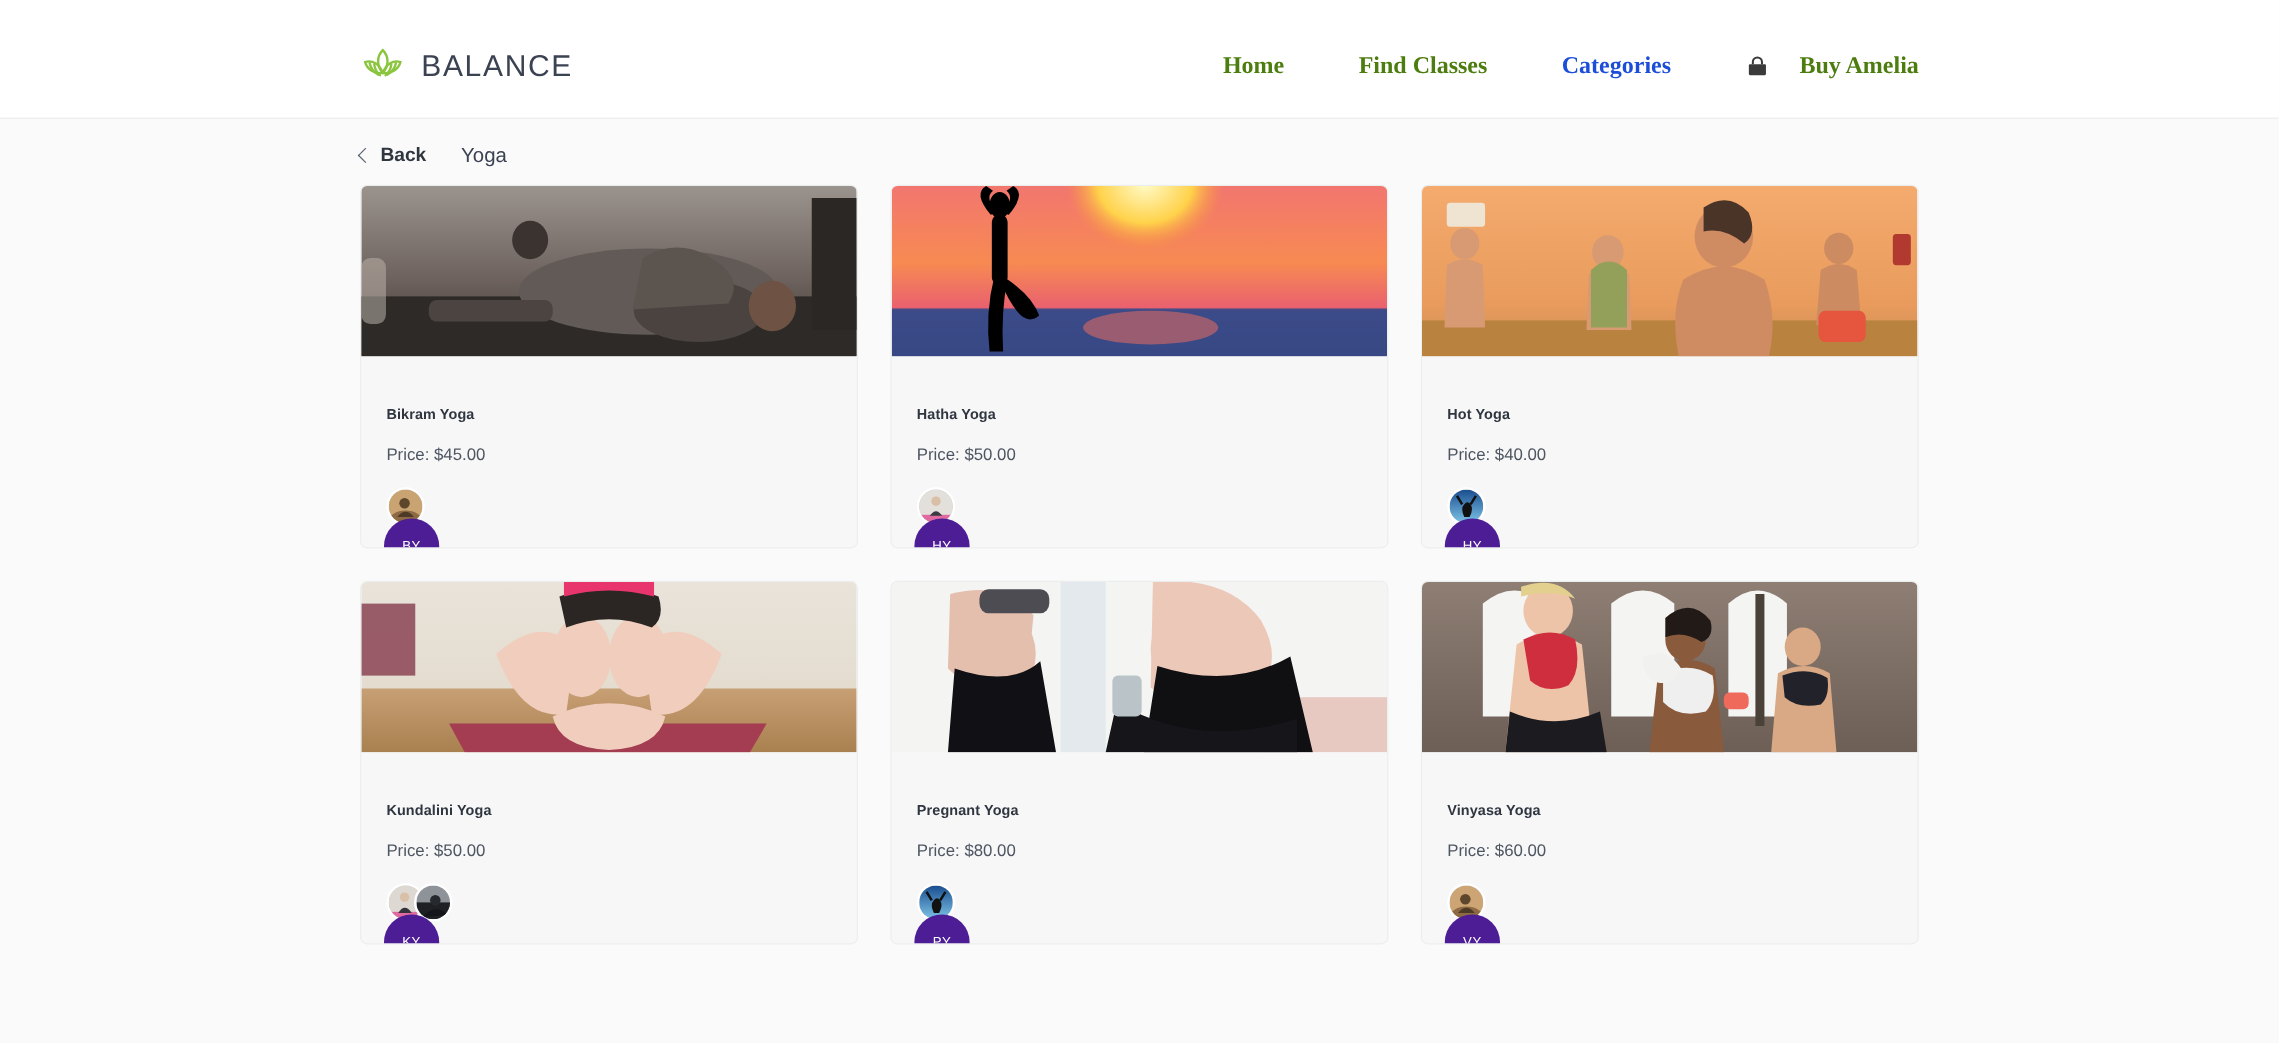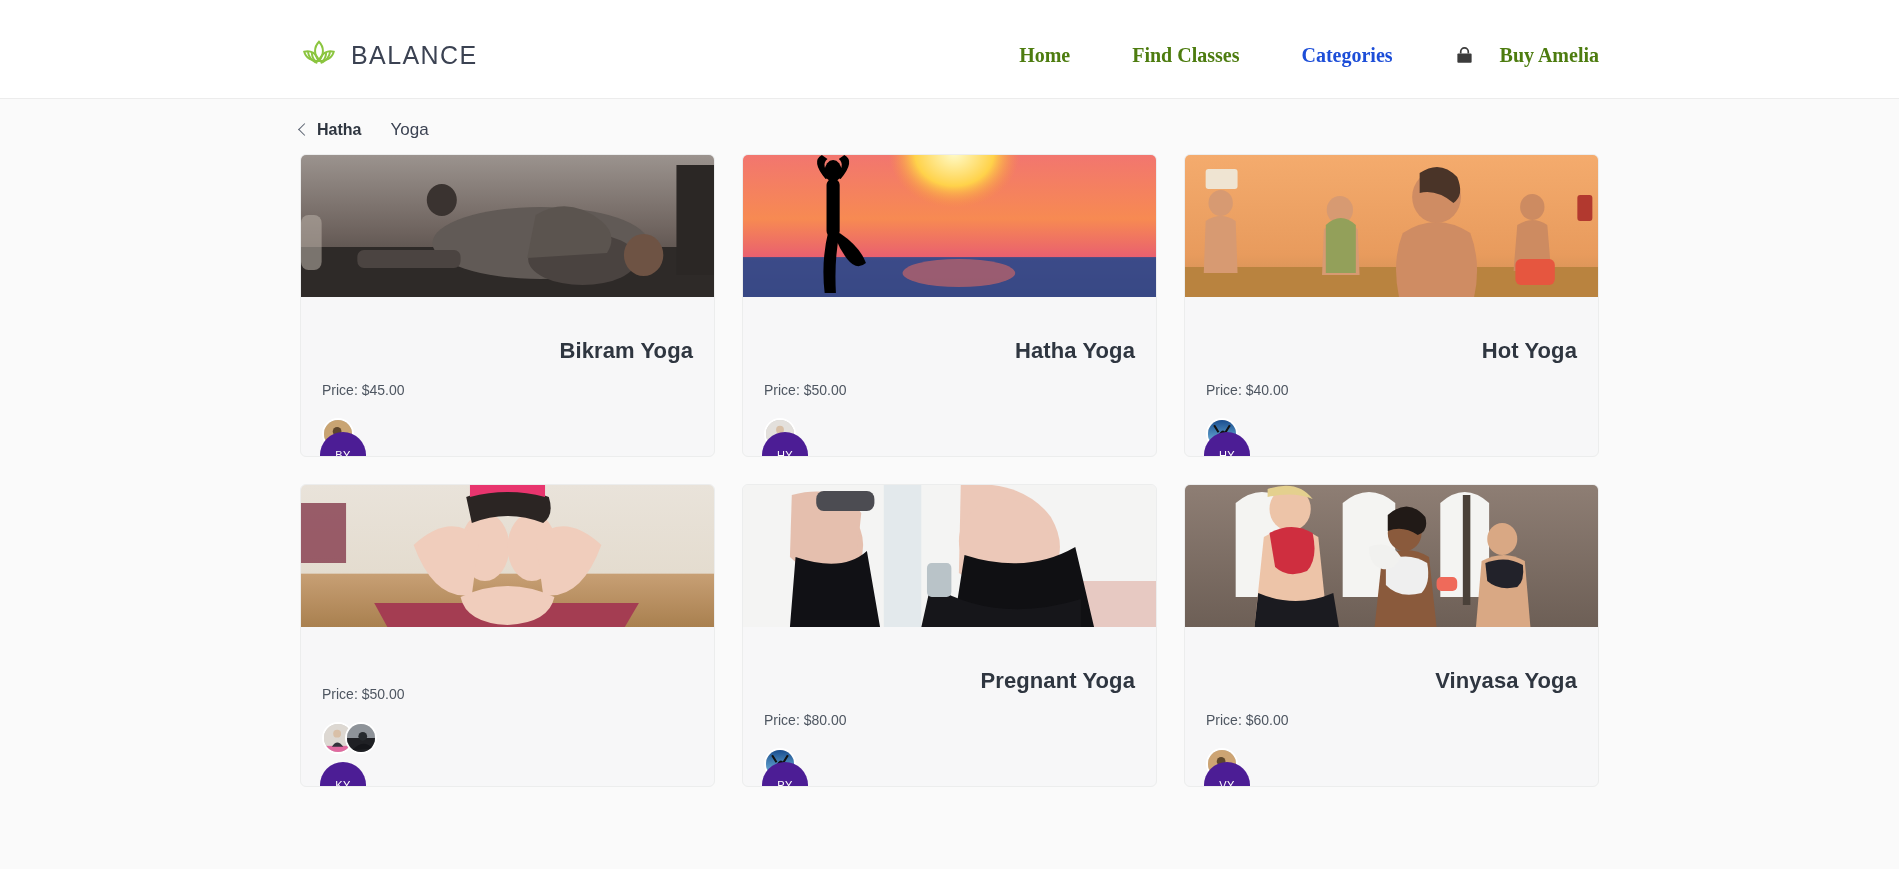--- a/index.html
+++ b/index.html
@@ -162,25 +162,24 @@
   }
 
   .card-body {
     padding: 41px 21px 0 21px;
     display: flex;
     flex-direction: column;
     flex: 1;
   }
 
   .card-title {
-    font-size: 22px;
+    font-size: 12px;
     font-weight: 700;
     color: #2f3640;
     letter-spacing: 0.1px;
-    text-align: right;
   }
 
   .card-price {
     margin-top: 18px;
     font-size: 14px;
     color: #4e5661;
   }
 
   .avatar-row {
     margin-top: 20px;
@@ -238,21 +237,21 @@
     </a>
   </nav>
 
 </header>
 
 <div class="content-wrap">
 
   <div class="breadcrumb">
     <span class="crumb-back">
       <span class="chevron-left"></span>
-      <span>Hatha</span>
+      <span>Back</span>
     </span>
     <span class="crumb-current">Yoga</span>
   </div>
 
   <div class="card-grid">
 
     <div class="class-card">
       <div class="card-media">
         <svg viewBox="0 0 440 142" preserveAspectRatio="none" xmlns="http://www.w3.org/2000/svg">
           <defs>
@@ -416,20 +415,21 @@
             <path d="M120 60 q40 -34 70 -6 l-8 56 q-40 6 -62 -50 z"></path>
             <path d="M320 60 q-40 -34 -70 -6 l8 56 q40 6 62 -50 z"></path>
             <path d="M170 112 q50 -22 100 0 q-6 26 -50 28 q-44 -2 -50 -28 z"></path>
           </g>
           <path d="M176 12 q44 -16 88 0 q6 18 -6 26 q-38 -14 -76 0 z" fill="#2b2523"></path>
           <path d="M180 0 q40 -8 80 0 l0 12 q-40 -10 -80 0 z" fill="#e8356e"></path>
         </svg>
       </div>
       <div class="card-badge">KY</div>
       <div class="card-body">
+        <div class="card-title">Kundalini Yoga</div>
         <div class="card-price">Price: $50.00</div>
         <div class="avatar-row">
           <span class="avatar">
             <svg viewBox="0 0 32 32" xmlns="http://www.w3.org/2000/svg">
               <rect width="32" height="32" fill="#ddd8d2"></rect>
               <rect y="25" width="32" height="7" fill="#e06aa0"></rect>
               <circle cx="15" cy="11" r="4.5" fill="#d9c0a8"></circle>
               <path d="M9 26 q6 -10 13 0 z" fill="#33333c"></path>
             </svg>
           </span>

